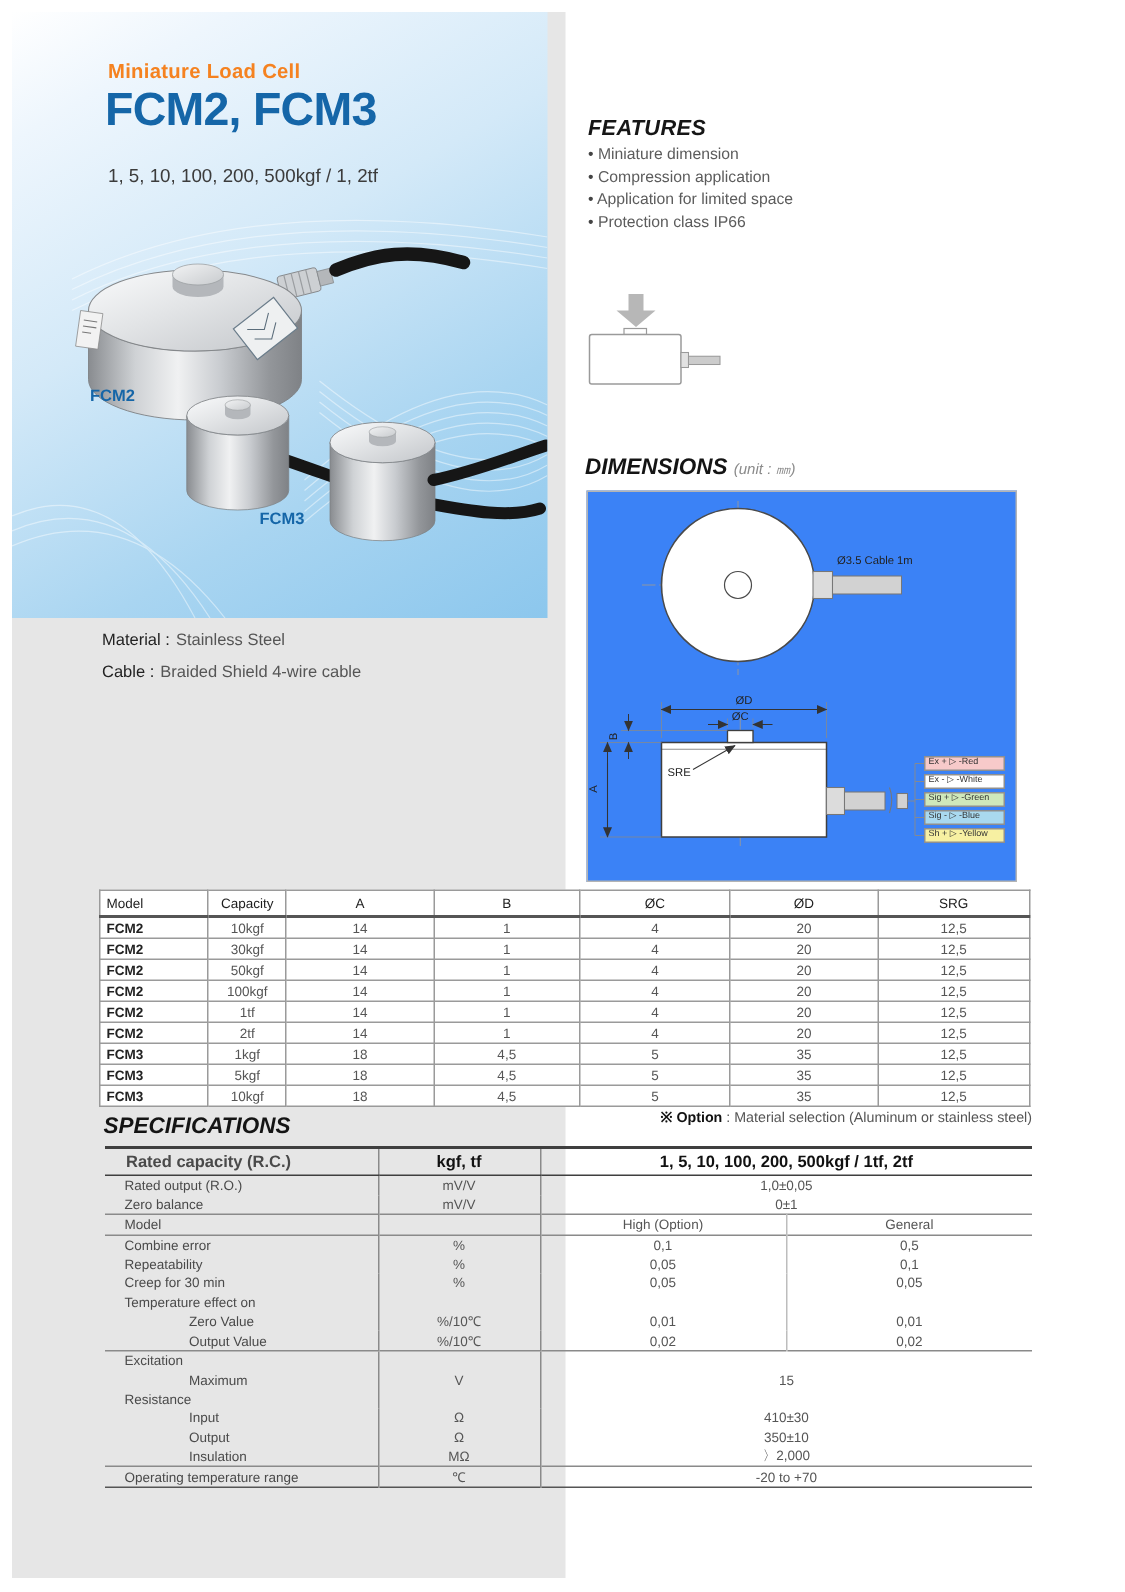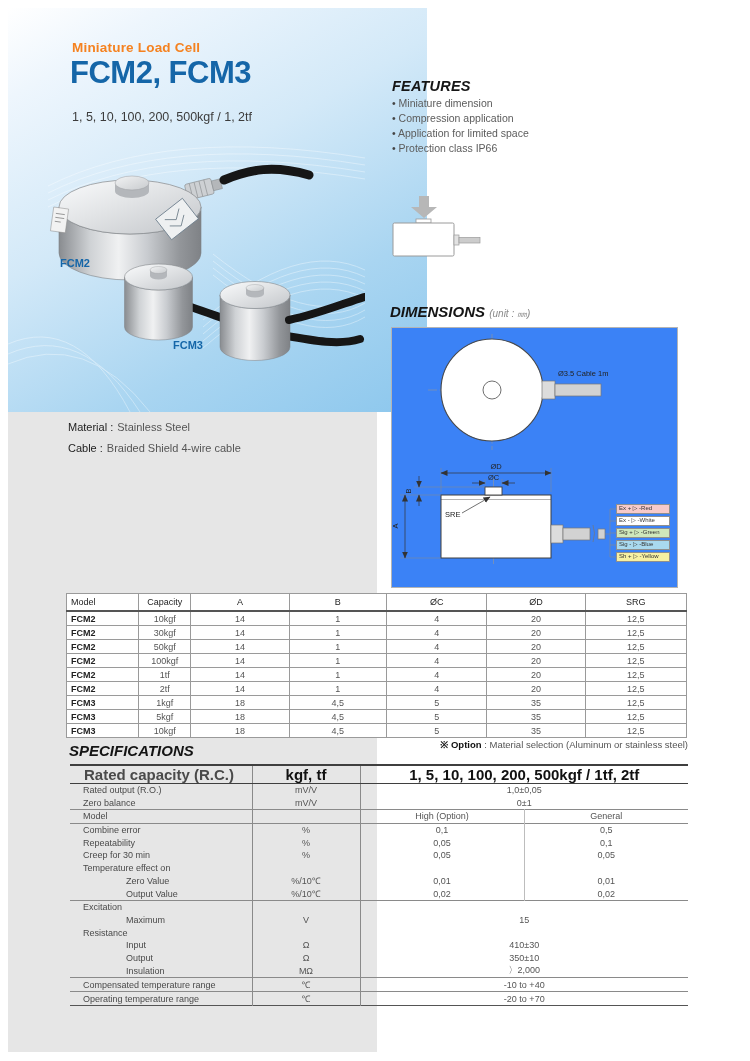--- a/index.html
+++ b/index.html
@@ -2,22 +2,22 @@
 <html><head>
 <meta charset="utf-8">
 <title>FCM2, FCM3 Miniature Load Cell</title>
 <style>
   html,body{margin:0;padding:0;background:#fff;}
   .page{position:relative;width:750px;height:1061px;background:#fff;overflow:hidden;
         font-family:"Liberation Sans",sans-serif;-webkit-font-smoothing:antialiased;}
 
   
   .gray-panel{position:absolute;left:8px;top:8px;width:369px;height:1044px;background:#e6e6e6;}
-  .hero{position:absolute;left:8px;top:8px;width:386px;height:404px;overflow:hidden;
-        background:linear-gradient(150deg,#ffffff 0%,#eef6fd 14%,#d3e9f8 42%,#a9d5f1 72%,#8cc7ed 100%);padding-left:33px;}
+  .hero{position:absolute;left:8px;top:8px;width:357px;height:404px;overflow:hidden;
+        background:linear-gradient(150deg,#ffffff 0%,#eef6fd 14%,#d3e9f8 42%,#a9d5f1 72%,#8cc7ed 100%);}
   .hero svg{position:absolute;left:0;top:0;}
   .series{position:absolute;left:64px;top:32px;font-size:13.5px;font-weight:bold;color:#f58220;letter-spacing:.2px;}
   .title{position:absolute;left:62px;top:47px;font-size:31px;font-weight:bold;color:#1566a8;letter-spacing:-.5px;}
   .subtitle{position:absolute;left:64px;top:102px;font-size:12.5px;color:#3c3c3c;}
   .phlabel{font:bold 11px "Liberation Sans",sans-serif;fill:#1566a8;}
 
   
   .features-heading{position:absolute;left:392px;top:78px;font-size:14.5px;font-weight:bold;font-style:italic;color:#161616;letter-spacing:.2px;}
   .features-list{position:absolute;left:392px;top:96px;margin:0;padding:0;list-style:none;}
   .features-list li{font-size:10.5px;color:#5c5c5c;line-height:15px;}
@@ -50,21 +50,21 @@
   .dim-table th.model-h{text-align:left;}
 
   
   .option-note{position:absolute;left:388px;top:738px;width:300px;text-align:right;font-size:9.5px;color:#555;}
   .option-note .b{font-weight:bold;color:#111;}
 
   
   .spec-heading{position:absolute;left:69px;top:742px;font-size:15px;font-weight:bold;font-style:italic;color:#141414;}
   .spec-table{position:absolute;left:70px;top:764px;width:618px;border-collapse:collapse;table-layout:fixed;
               font-size:9px;color:#555;border-top:2px solid #3f3f3f;border-bottom:1.5px solid #555;background:transparent;}
-  .spec-table th{height:17px;font-size:15px;font-weight:bold;color:#111;border-bottom:1.5px solid #3f3f3f;padding:0 4px;}
+  .spec-table th{height:17px;font-size:11px;font-weight:bold;color:#111;border-bottom:1.5px solid #3f3f3f;padding:0 4px;}
   .spec-table td{height:12.6px;padding:0 4px;}
   .spec-table .c1{text-align:left;padding-left:13px;color:#4a4a4a;}
   .spec-table th.c1{padding-left:14px;}
   .spec-table .ind{padding-left:56px;}
   .spec-table .c2,.spec-table .c3,.spec-table .c4{text-align:center;}
   .spec-table .c1,.spec-table .c2{border-right:1px solid #8a8a8a;}
   .spec-table .half{border-right:1px solid #bdbdbd;}
   .spec-table tr.sep td{border-top:1px solid #8a8a8a;}
 </style>
 </head>
@@ -448,25 +448,20 @@
           <td class="c1 ind">Output</td>
           <td class="c2">Ω</td>
           <td class="c3" colspan="2">350±10</td>
         </tr>
         <tr>
           <td class="c1 ind">Insulation</td>
           <td class="c2">MΩ</td>
           <td class="c3" colspan="2">〉2,000</td>
         </tr>
         <tr class="sep">
-          <td class="c1">Compensated temperature range</td>
-          <td class="c2">℃</td>
-          <td class="c3" colspan="2">-10 to +40</td>
-        </tr>
-        <tr class="sep">
           <td class="c1">Operating temperature range</td>
           <td class="c2">℃</td>
           <td class="c3" colspan="2">-20 to +70</td>
         </tr>
       </tbody>
   </table>
 
 </div>
 
 </body></html>

